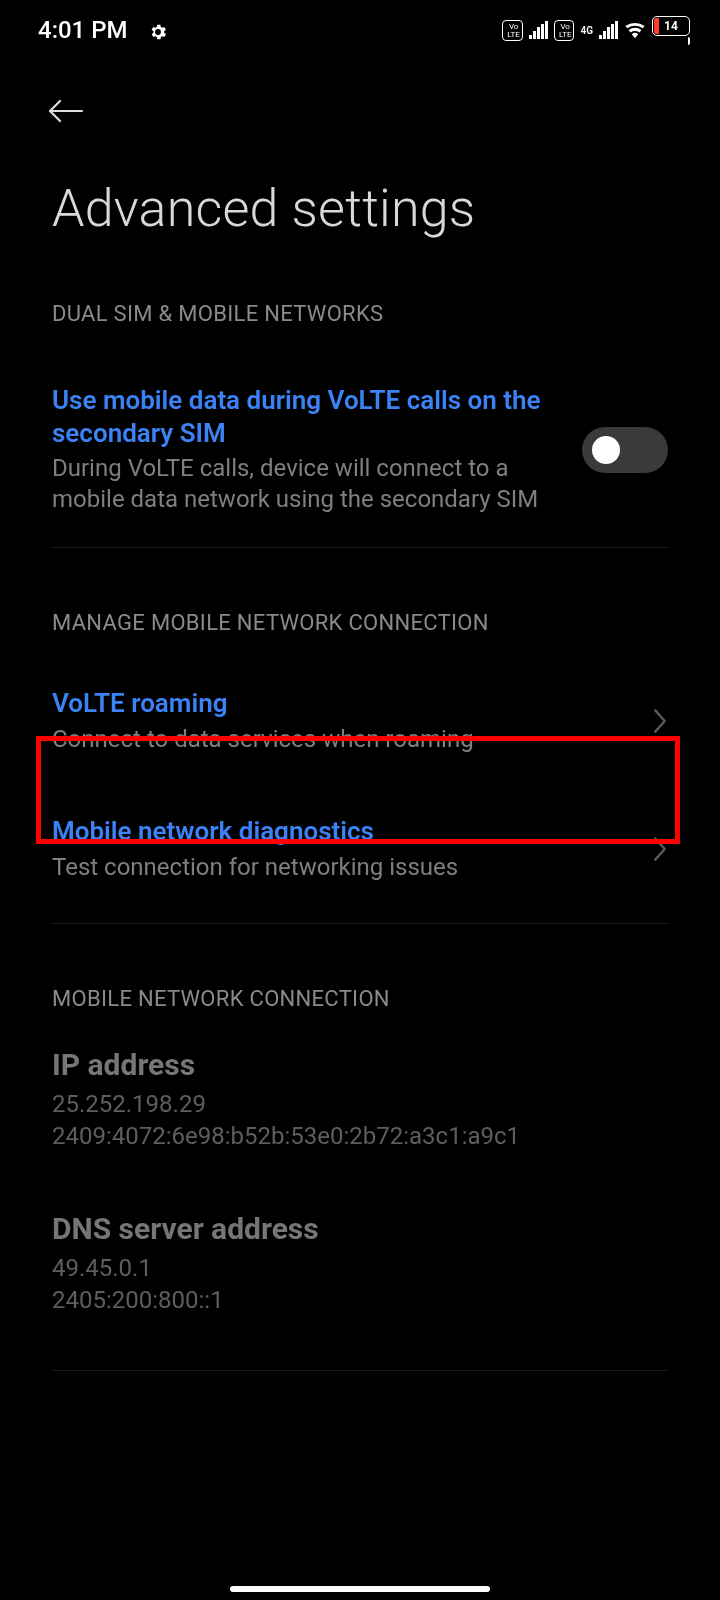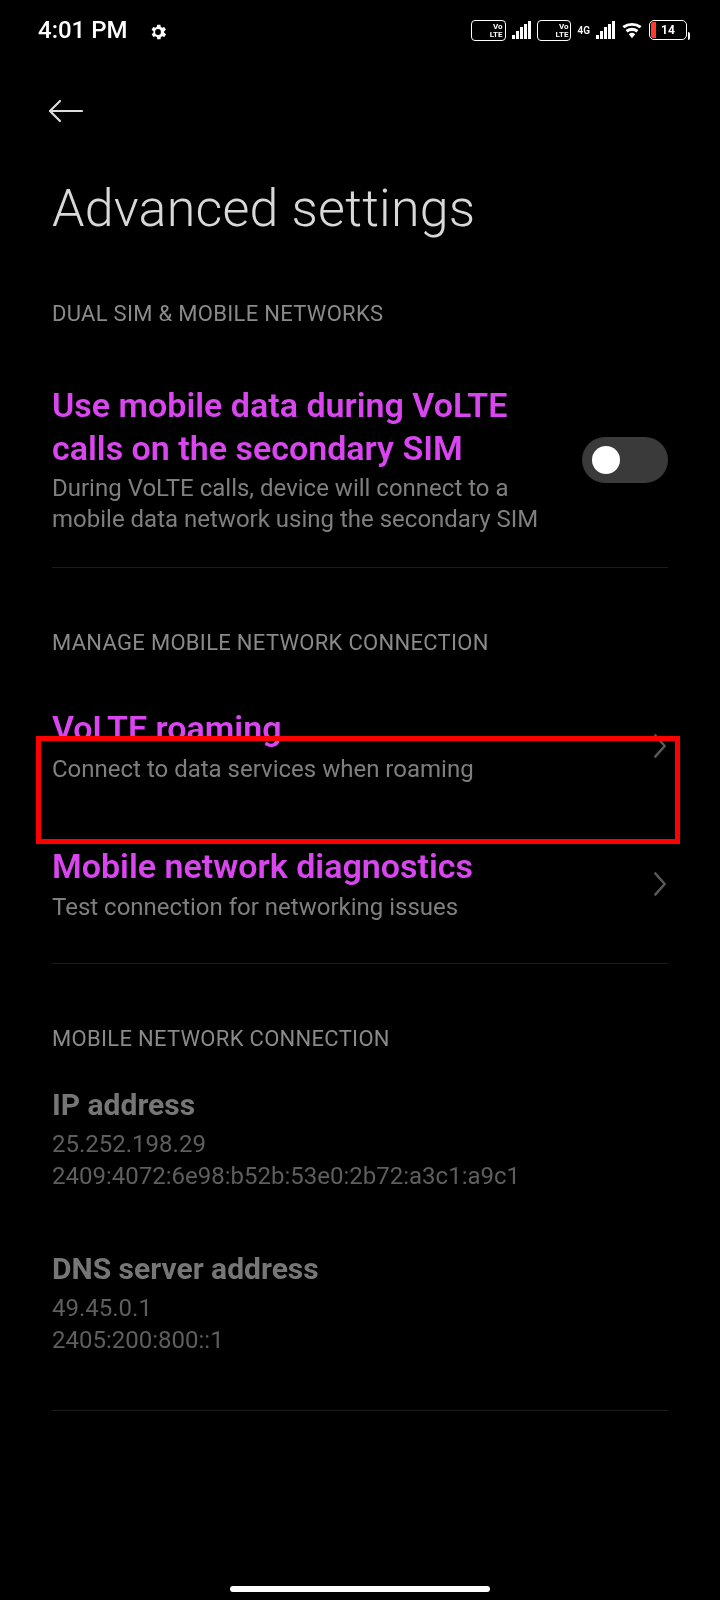--- a/index.html
+++ b/index.html
@@ -25,37 +25,37 @@
   .status-right { display: flex; align-items: center; gap: 6px; }
   .gear-icon {
     display: inline-block;
     width: 20px;
     height: 20px;
   }
   .volte-badge {
     border: 1.5px solid #fff;
     border-radius: 4px;
     font-size: 8px;
-    font-weight: 700;
+    font-weight: 400;
     line-height: 8px;
-    padding: 2px 2px 1px 18px;
-    text-align: right;
+    padding: 2px 2px 1px 4px;
+    text-align: center;
   }
   .signal-bars {
     display: flex;
     align-items: flex-end;
     gap: 1px;
     height: 18px;
   }
   .signal-bars > div { width: 3px; background: #fff; }
   .sig1 { height: 4px; } .sig2 { height: 8px; } .sig3 { height: 12px; } .sig4 { height: 15px; } .sig5 { height: 18px; }
   .net-label { font-size: 10px; line-height: 9px; font-weight: 600; }
   .wifi-icon { width: 22px; height: 22px; }
   .battery {
-    display: flex; align-items: flex-end; gap: 1px;
+    display: flex; align-items: flex-end; gap: 1px; flex-direction: column;
   }
   .battery-body {
     width: 38px; height: 20px;
     border: 1.8px solid #fff;
     border-radius: 5px;
     display: flex; align-items: center; justify-content: center;
     font-size: 12px;
     font-weight: 700;
     position: relative;
   }
@@ -94,23 +94,23 @@
     margin-top: 62px;
     margin-bottom: 30px;
   }
   .row {
     display: flex;
     align-items: center;
     padding: 28px 0 30px 0;
   }
   .row-text { flex: 1; min-width: 0; }
   .row-title {
-    font-size: 34px;
+    font-size: 26px;
     font-weight: 600;
-    color: #d946ef;
+    color: #3b82f6;
     line-height: 1.25;
   }
   .row-sub {
     font-size: 24px;
     color: #7f7f7f;
     line-height: 1.3;
     margin-top: 4px;
   }
   .toggle {
     width: 86px;

